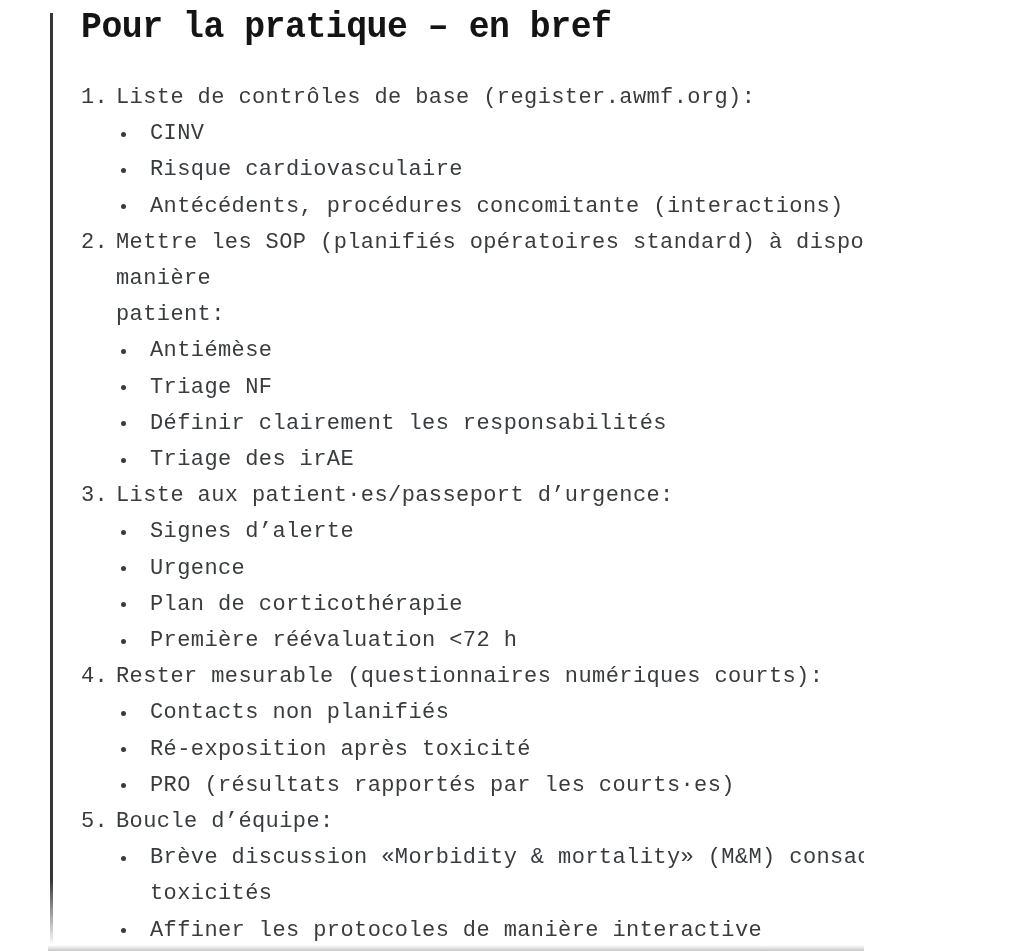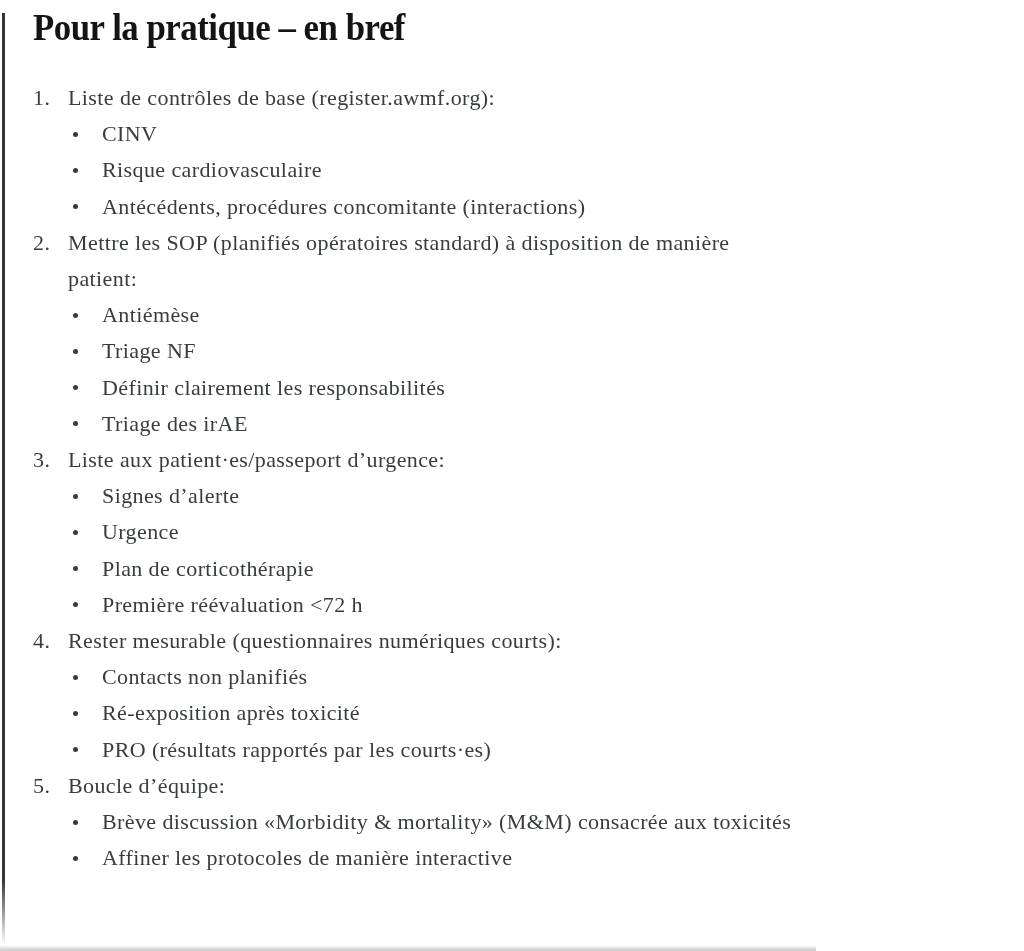--- a/index.html
+++ b/index.html
@@ -2,21 +2,22 @@
 <html lang="fr"><head>
 <meta charset="utf-8">
 <style>
   html, body { margin: 0; padding: 0; background: #ffffff; }
   .page {
     position: relative;
     width: 816px;
     height: 951px;
     background: #ffffff;
     overflow: hidden;
-    font-family: Liberation Serif, serif;
+    font-family: Liberation Mono, monospace;
+    margin-left: 48px;
   }
   .left-rule {
     position: absolute;
     left: 2px;
     top: 13px;
     width: 3px;
     height: 932px;
     background: linear-gradient(to bottom, #333537 0%, #333537 93%, rgba(51,53,55,0) 100%);
   }
   .title {

